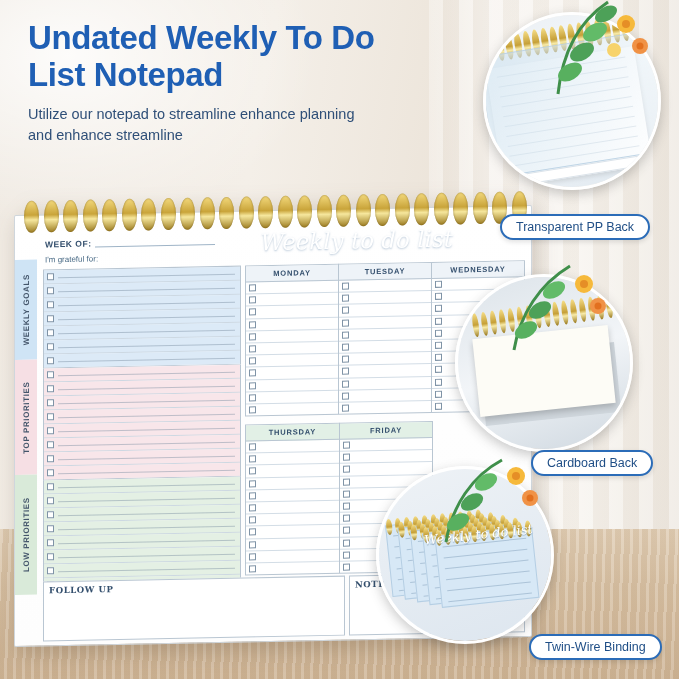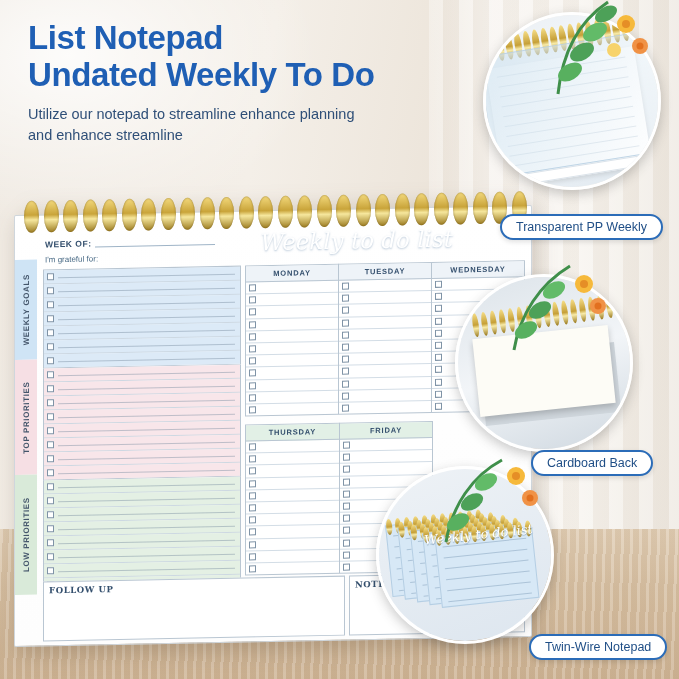--- a/index.html
+++ b/index.html
@@ -143,22 +143,22 @@
 
 <div id="stage">
 
   <div class="bg-wall"></div>
   <div class="bg-curtain"></div>
   <div class="bg-table"></div>
   <div class="bg-plantshadow"></div>
 
   <div class="heading">
     <div class="h-title">
+      <div>Undated Weekly To Do</div>
       <div>List Notepad</div>
-      <div>Undated Weekly To Do</div>
     </div>
     <div class="h-sub">
       <div>Utilize our notepad to streamline enhance planning</div>
       <div>and enhance streamline</div>
     </div>
   </div>
 
   <div class="pad">
     <div class="pad-body">
 
@@ -734,17 +734,17 @@
     <path d="M16 90 C22 54 42 24 72 8" stroke="#3f8f4a" stroke-width="3" fill="none"></path>
     <ellipse cx="28" cy="70" rx="12" ry="7.5" fill="#58b05f" transform="rotate(-30 28 70)"></ellipse>
     <ellipse cx="42" cy="50" rx="12" ry="7.5" fill="#4da158" transform="rotate(-30 42 50)"></ellipse>
     <ellipse cx="56" cy="30" rx="12" ry="7.5" fill="#62bb68" transform="rotate(-30 56 30)"></ellipse>
     <circle cx="86" cy="24" r="9" fill="#f6b93b"></circle>
       <circle cx="86" cy="24" r="4" fill="#e58e26"></circle>
     <circle cx="100" cy="46" r="8" fill="#f09246"></circle>
       <circle cx="100" cy="46" r="3.5" fill="#e2701f"></circle>
   </svg>
 
-  <div class="lbl lbl1">Transparent PP Weekly</div>
+  <div class="lbl lbl1">Transparent PP Back</div>
   <div class="lbl lbl2">Cardboard Back</div>
-  <div class="lbl lbl3">Twin-Wire Notepad</div>
+  <div class="lbl lbl3">Twin-Wire Binding</div>
 
 </div>
 
 </body></html>

